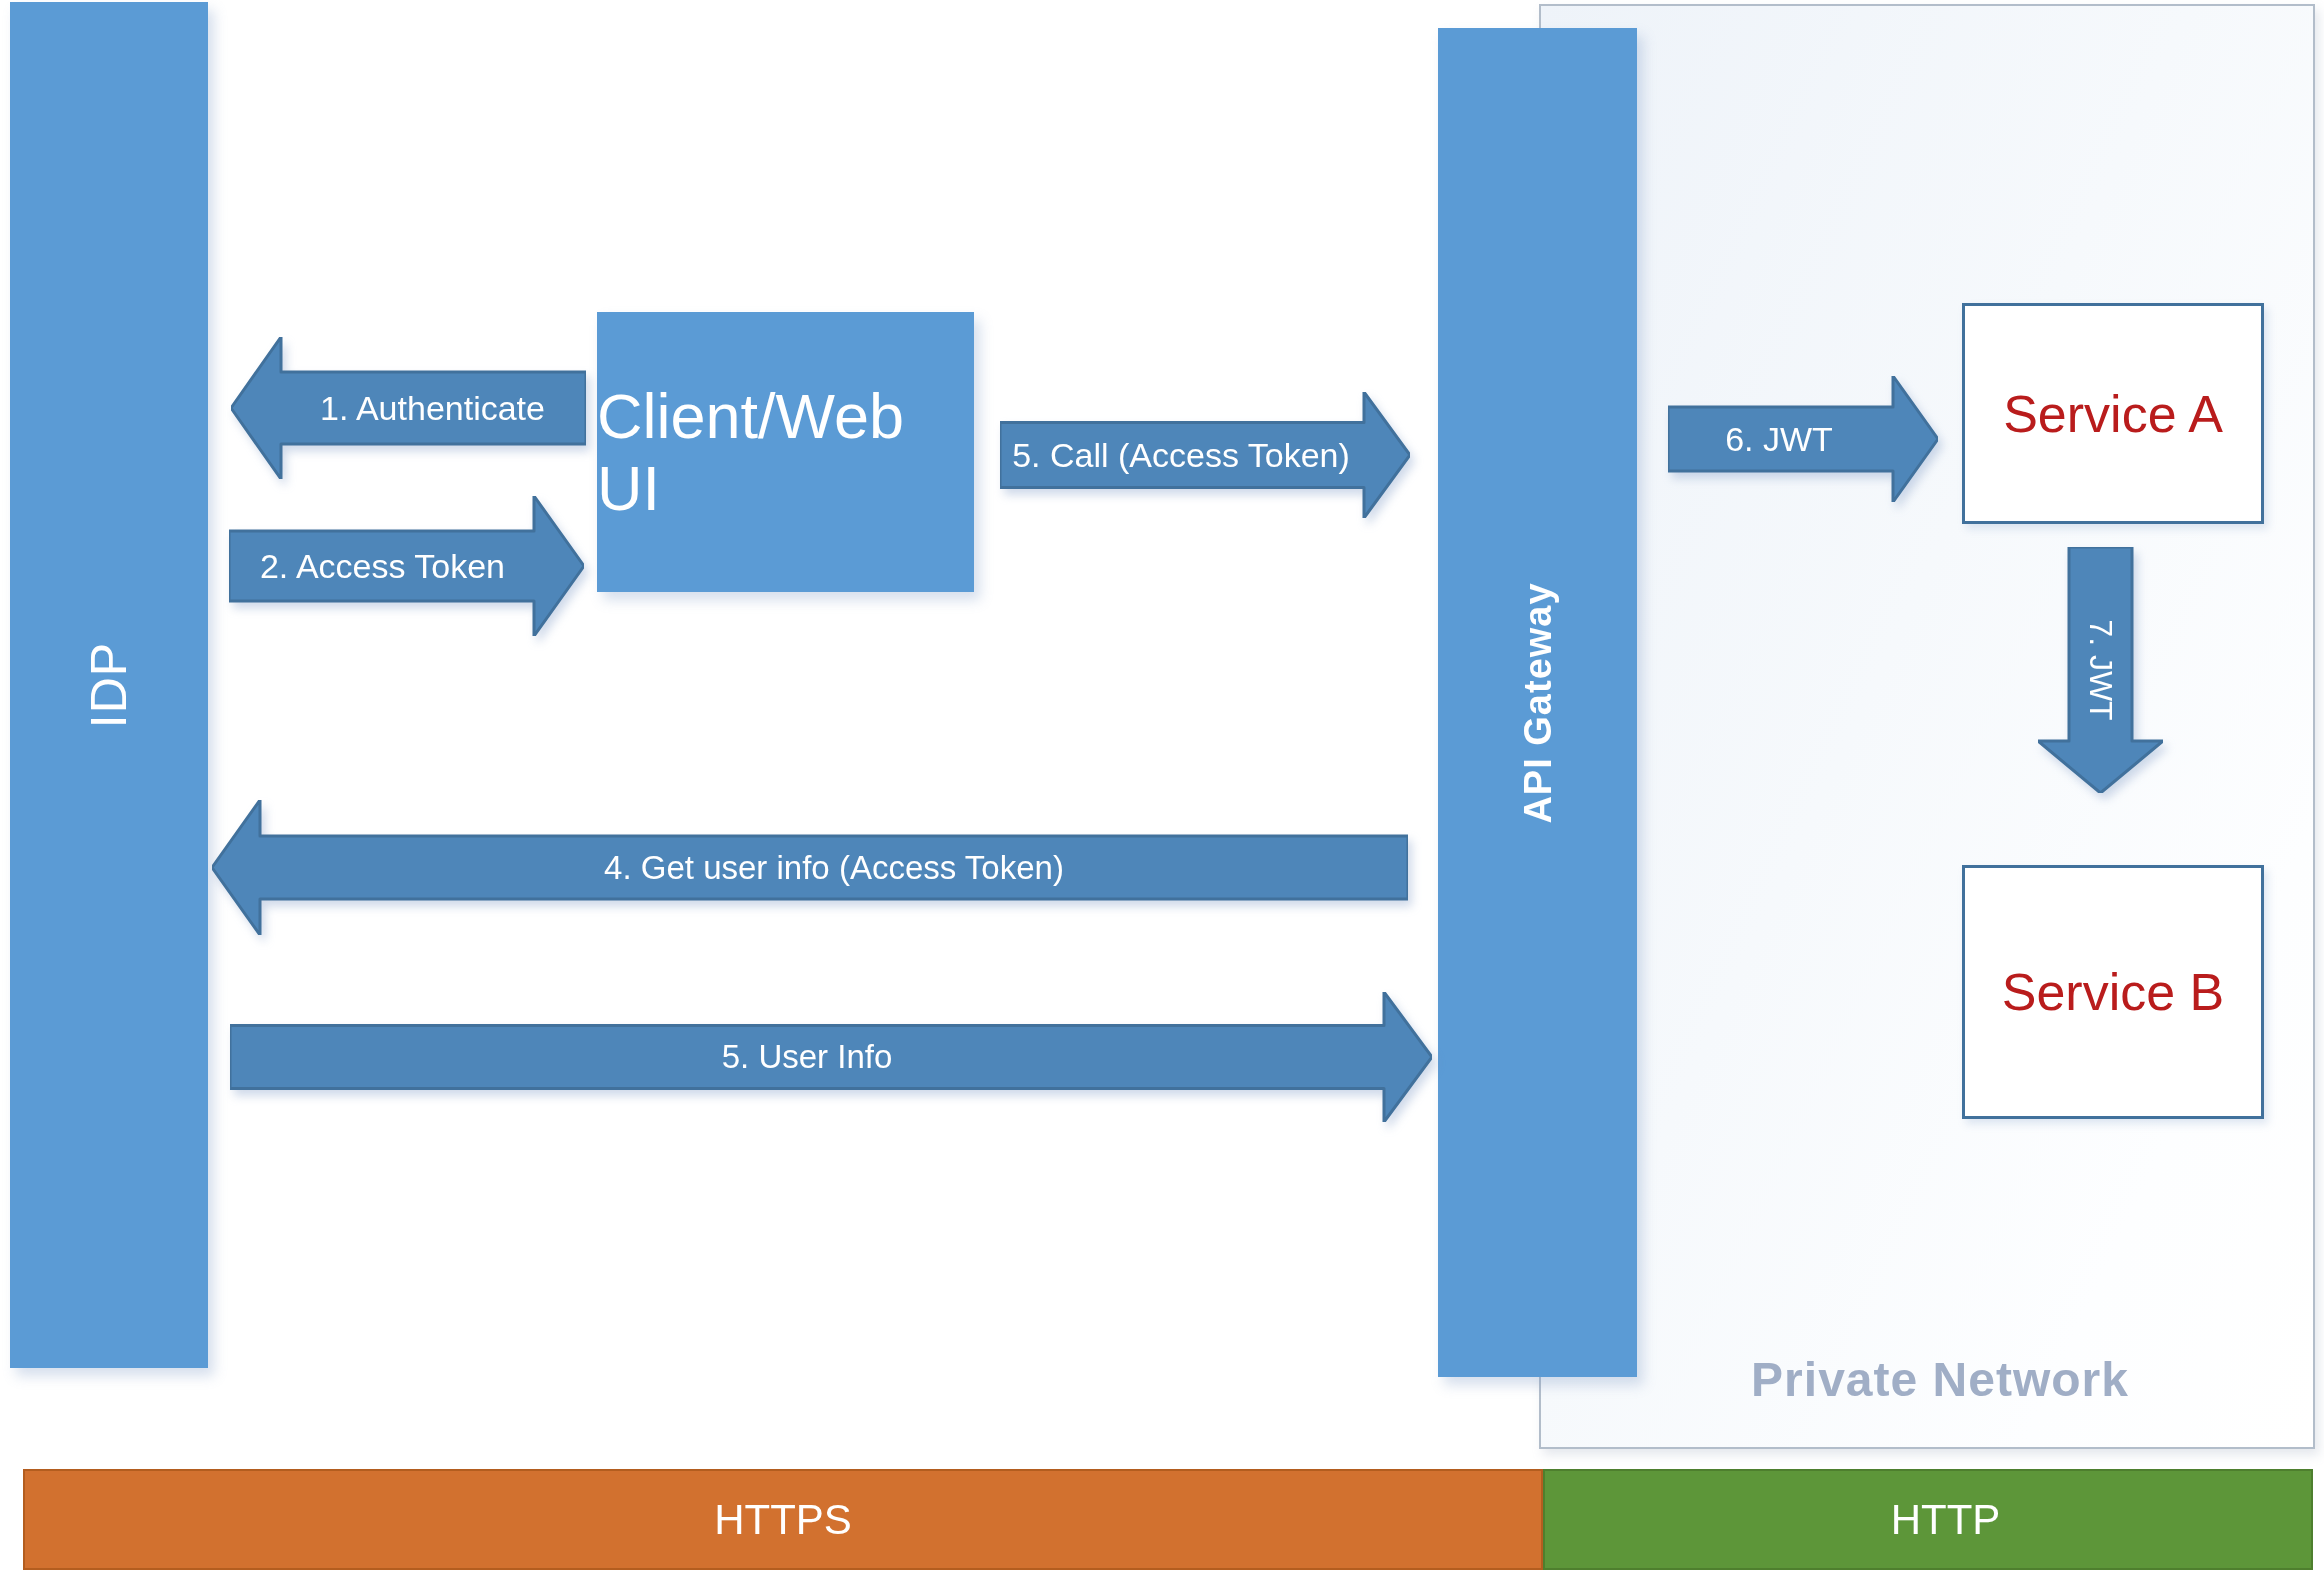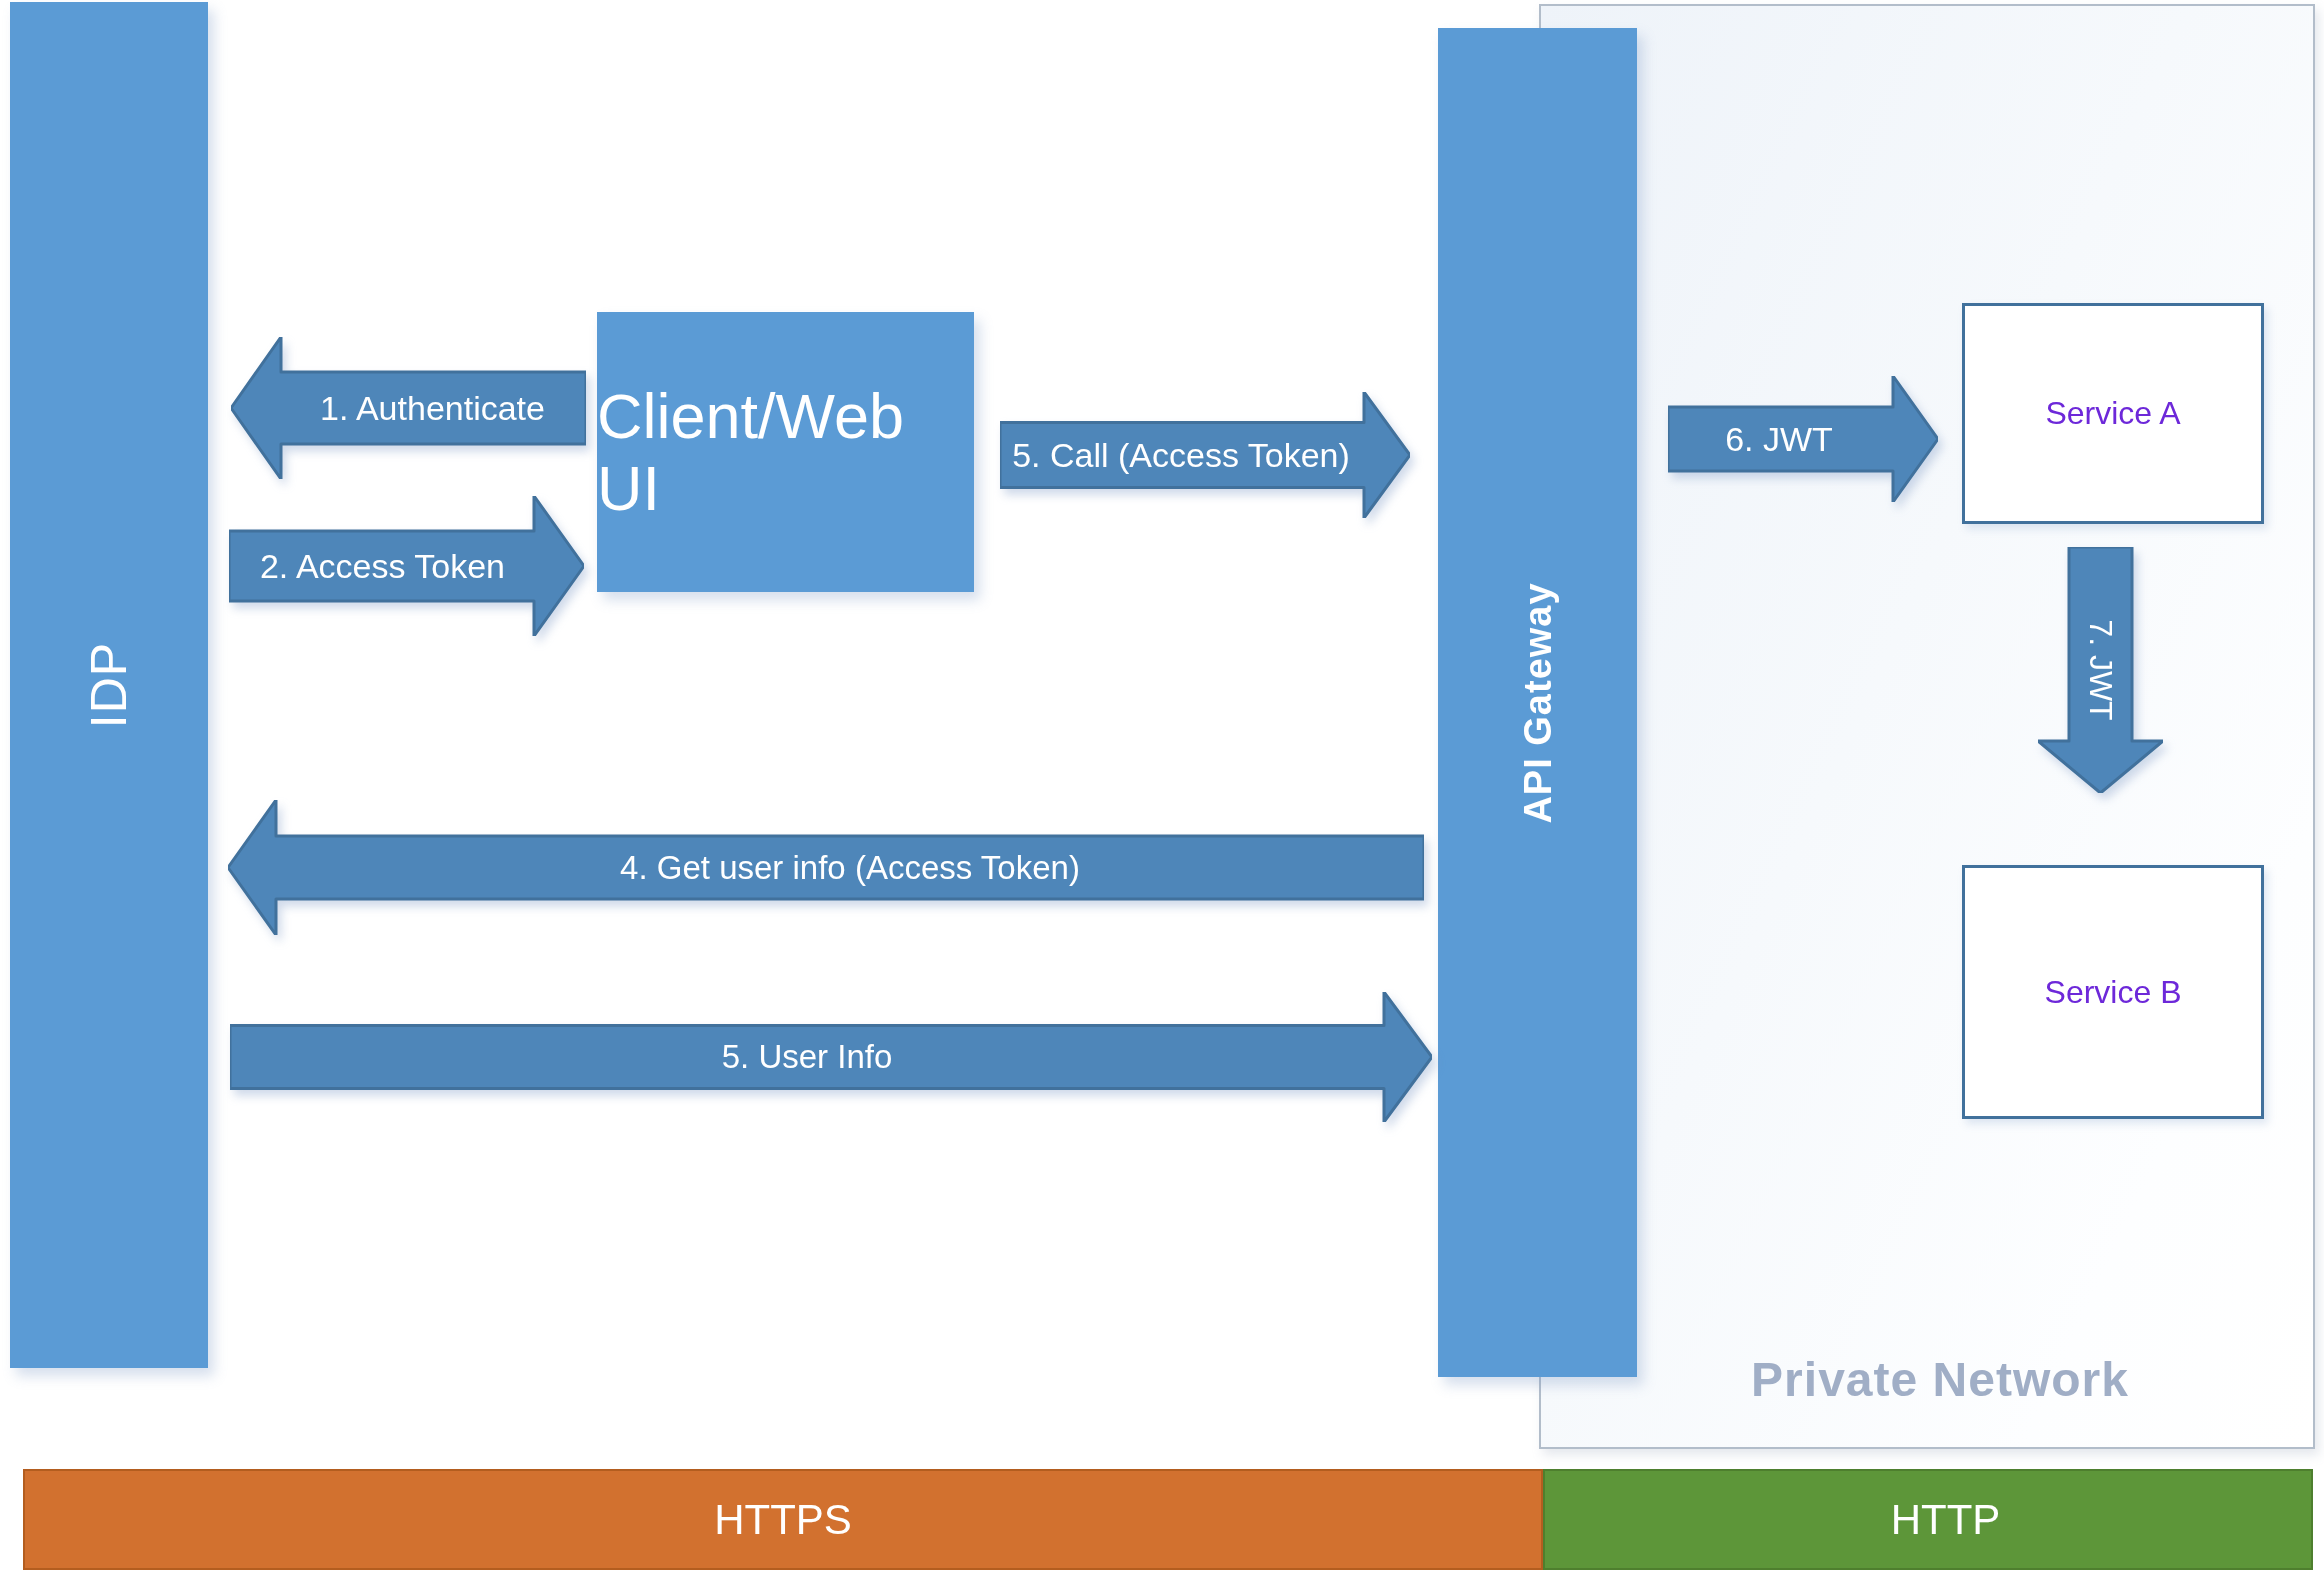--- a/index.html
+++ b/index.html
@@ -37,39 +37,39 @@
     position:absolute;left:1640px;top:1348px;width:600px;height:62px;
     display:flex;align-items:center;justify-content:center;
     color:#a0aec6;font-size:48px;font-weight:bold;letter-spacing:1px;
   }
   
   .svc-box{
     position:absolute;background:#ffffff;border:3px solid #41719c;
     display:flex;align-items:center;justify-content:center;
     box-shadow:4px 5px 8px rgba(120,150,195,.22);
   }
-  .svc-box .label{color:#6d28d9;font-size:32px;}
+  .svc-box .label{color:#b91c1c;font-size:52px;}
   .svc-a{left:1962px;top:303px;width:296px;height:215px;}
   .svc-b{left:1962px;top:865px;width:296px;height:248px;}
   
   .arrow{position:absolute;}
   .arrow svg{position:absolute;left:0;top:0;display:block;
     filter:drop-shadow(4px 6px 5px rgba(120,150,195,.35));}
   .arrow polygon{fill:#4e86b9;stroke:#41719c;stroke-width:3;stroke-linejoin:round;}
   .arrow .label{
     position:absolute;left:0;top:0;width:100%;height:100%;
     display:flex;align-items:center;justify-content:center;
     color:#ffffff;font-size:34px;white-space:nowrap;
   }
   .arrow.head-right .label{padding-right:48px;box-sizing:border-box;}
   .arrow.head-left  .label{padding-left:48px;box-sizing:border-box;}
   .a1{left:231px;top:337px;width:355px;height:142px;}
   .a2{left:229px;top:496px;width:355px;height:140px;}
   .a3{left:1000px;top:392px;width:410px;height:126px;}
-  .a4{left:228px;top:800px;width:1196px;height:135px;}
+  .a4{left:212px;top:800px;width:1196px;height:135px;}
   .a4 .label,.a5 .label{font-size:33px;}
   .a5{left:230px;top:992px;width:1202px;height:130px;}
   .a6{left:1668px;top:376px;width:270px;height:126px;}
   .a7{left:2038px;top:547px;width:125px;height:246px;}
   .a7 .label{transform:rotate(90deg);font-size:32px;padding:0;}
   
   .transport{
     position:absolute;top:1469px;height:101px;
     display:flex;align-items:center;justify-content:center;
     color:#ffffff;font-size:42px;box-sizing:border-box;

